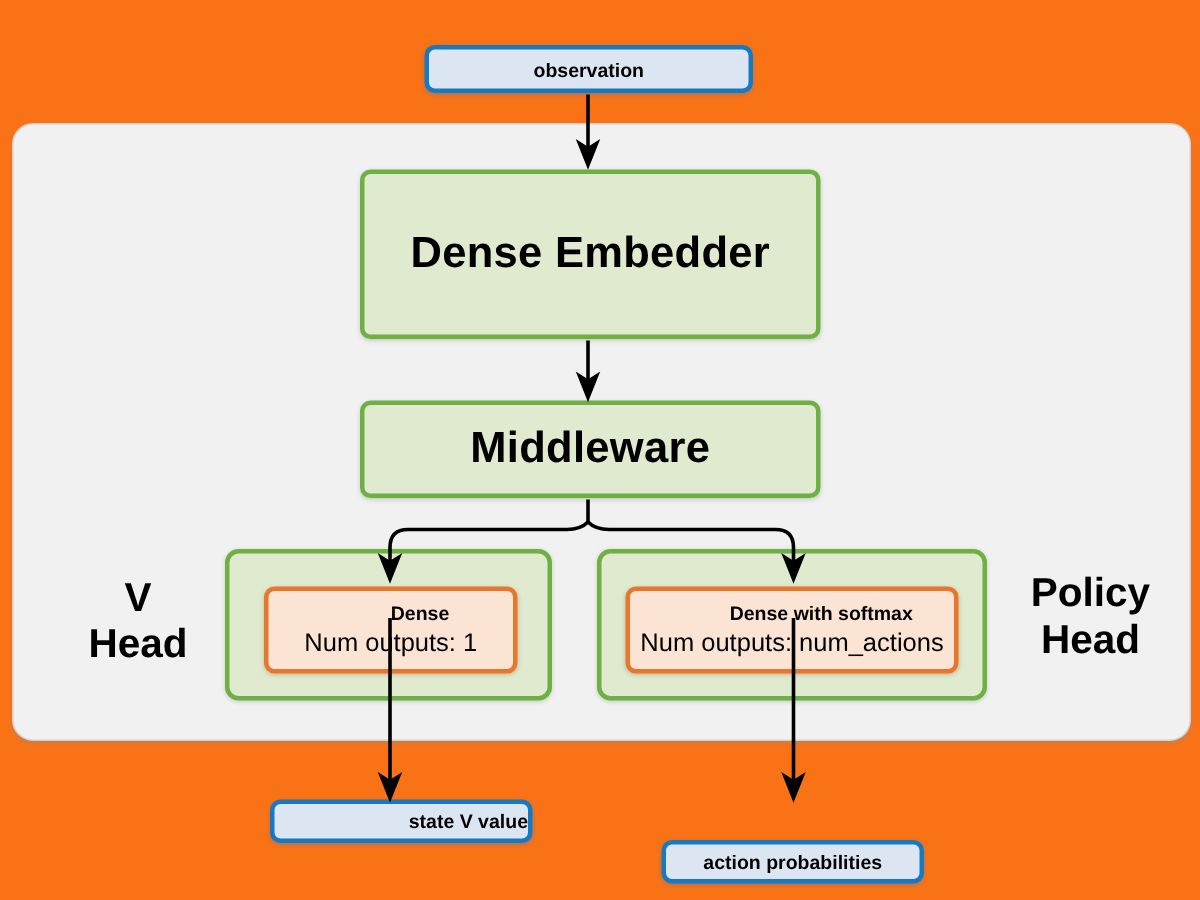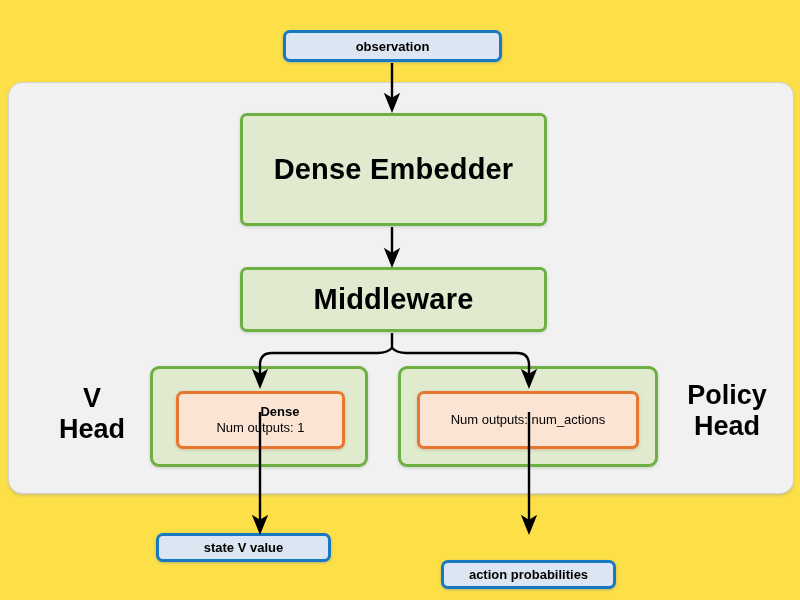--- a/index.html
+++ b/index.html
@@ -7,21 +7,21 @@
     padding: 0;
     background: #ffffff;
   }
   body {
     font-family: "Liberation Sans", sans-serif;
   }
   #canvas {
     position: relative;
     width: 800px;
     height: 600px;
-    background: #fde047;
+    background: #f97316;
     overflow: hidden;
   }
   #edges {
     position: absolute;
     left: 0;
     top: 0;
     width: 800px;
     height: 600px;
     z-index: 3;
     pointer-events: none;
@@ -102,38 +102,38 @@
     color: #000000;
     z-index: 2;
   }
   .node-orange .ttl {
     font-size: 13px;
     font-weight: bold;
     line-height: 1.25;
     padding-left: 39px;
   }
   .node-orange .sub {
-    font-size: 13px;
+    font-size: 17px;
     font-weight: normal;
     line-height: 1.25;
   }
 
   
   .head-caption {
     position: absolute;
     text-align: center;
     font-size: 27px;
     font-weight: bold;
     color: #000000;
     line-height: 1.15;
     z-index: 2;
   }
 
   .io-top { left: 283px; top: 30px; width: 219px; height: 32px; }
-  .io-v   { left: 156px; top: 533px; width: 175px; height: 29px; }
+  .io-v   { left: 180px; top: 533px; width: 175px; height: 29px; align-items: flex-end; }
   .io-p   { left: 441px; top: 533px; width: 175px; height: 29px; margin-top: 27px; }
 
   .embedder  { left: 240px; top: 113px; width: 307px; height: 113px; }
   .middlew   { left: 240px; top: 267px; width: 307px; height: 65px; }
 
   .head-v    { left: 150px; top: 366px; width: 218px; height: 101px; }
   .head-p    { left: 398px; top: 366px; width: 260px; height: 101px; }
 
   .dense-v   { left: 176px; top: 391px; width: 169px; height: 58px; }
   .dense-p   { left: 417px; top: 391px; width: 222px; height: 58px; }
@@ -191,20 +191,21 @@
     <span class="ttl">Dense</span>
     <span class="sub">Num outputs: 1</span>
   </div>
 
   <div class="head-box head-p"></div>
   <div class="head-caption cap-p">
     <div>Policy</div>
     <div>Head</div>
   </div>
   <div class="node-orange dense-p">
+    <span class="ttl">Dense with softmax</span>
     <span class="sub">Num outputs: num_actions</span>
   </div>
 
   <div class="node node-io io-v">
     <span>state V value</span>
   </div>
   <div class="node node-io io-p">
     <span>action probabilities</span>
   </div>
 

